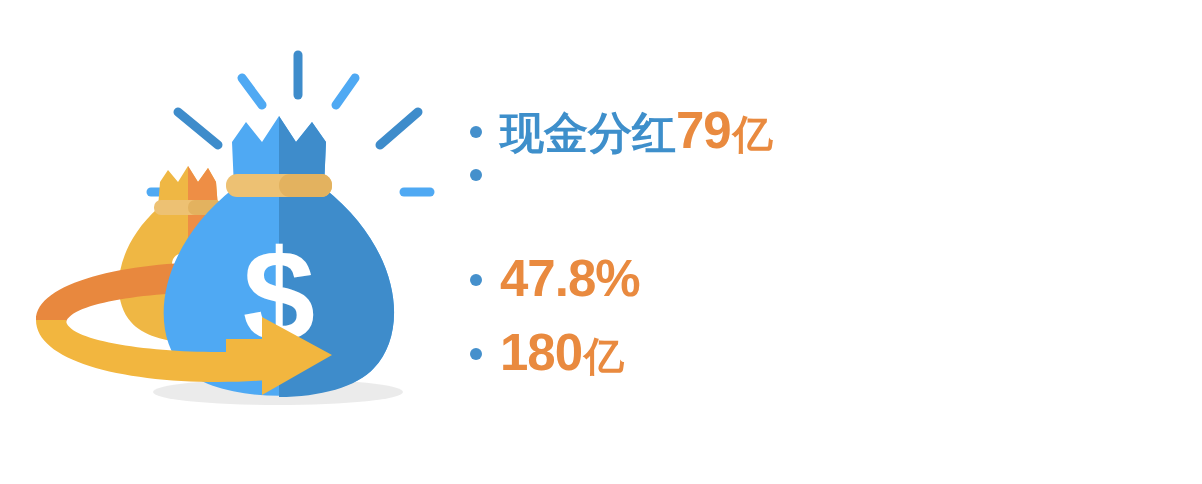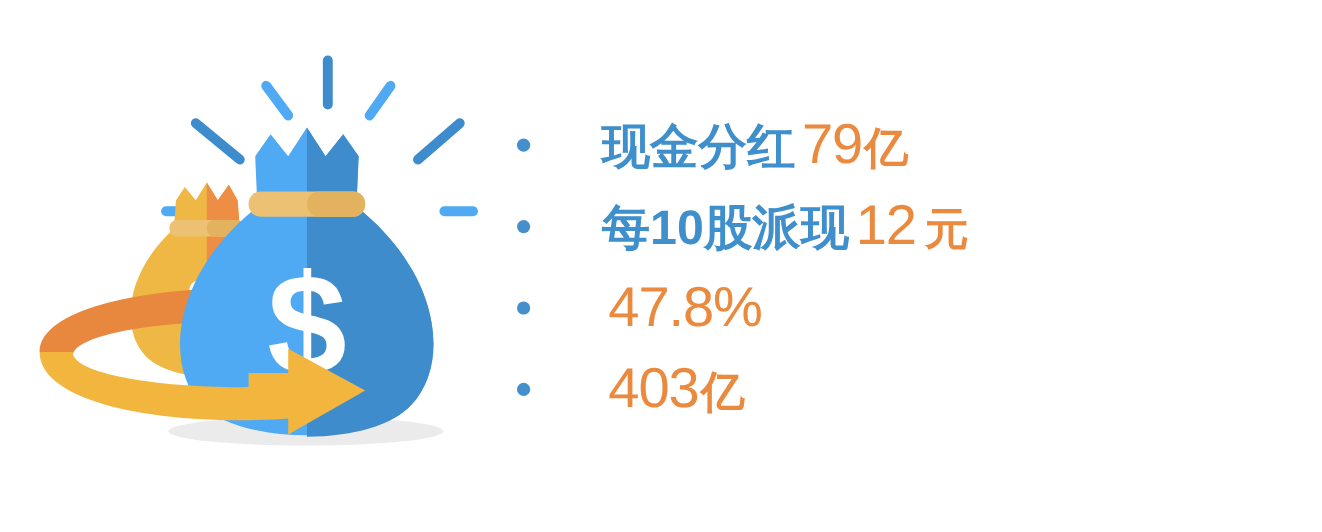--- a/index.html
+++ b/index.html
@@ -41,21 +41,20 @@
     position: absolute;
     left: 470px;
     top: 105px;
     width: 720px;
   }
   .bullet-row {
     display: flex;
     align-items: baseline;
     height: 74px;
     white-space: nowrap;
-    gap: 47px;
   }
   .bullet-dot {
     flex: 0 0 auto;
     width: 12px;
     height: 12px;
     border-radius: 50%;
     background: #4590CC;
     position: relative;
     top: -10px;
     margin-right: 18px;
@@ -67,23 +66,23 @@
   .label-cn {
     color: #3E8FCB;
     font-size: 44px;
     font-weight: bold;
     letter-spacing: 0px;
     line-height: 1;
   }
   .value-num {
     color: #E98A3F;
     font-size: 51px;
-    font-weight: normal;
+    font-weight: bold;
     line-height: 1;
-    margin-left: 6px;
+    margin-left: 0;
     letter-spacing: -1px;
   }
   .value-unit {
     color: #E98A3F;
     font-size: 40px;
     font-weight: bold;
     line-height: 1;
     margin-left: 2px;
   }
   .unit-spaced {
@@ -176,38 +175,33 @@
       <span class="bullet-dot"></span>
       <span class="bullet-text">
         <span class="label-cn">现金分红</span>
         <span class="value-num">79</span>
         <span class="value-unit">亿</span>
       </span>
     </div>
 
     <div class="bullet-row">
       <span class="bullet-dot"></span>
-      <span class="bullet-text">
-        <span class="label-cn">每10股派现</span>
-        <span class="value-num">12</span>
-        <span class="value-unit unit-spaced">元</span>
-      </span>
     </div>
 
     <div class="bullet-row">
       <span class="bullet-dot"></span>
       <span class="bullet-text">
         <span class="value-num">47.8%</span>
         <span class="value-unit"></span>
       </span>
     </div>
 
     <div class="bullet-row">
       <span class="bullet-dot"></span>
       <span class="bullet-text">
-        <span class="value-num">403</span>
+        <span class="value-num">180</span>
         <span class="value-unit">亿</span>
       </span>
     </div>
 
   </div>
 
 </div>
 
 </body></html>

